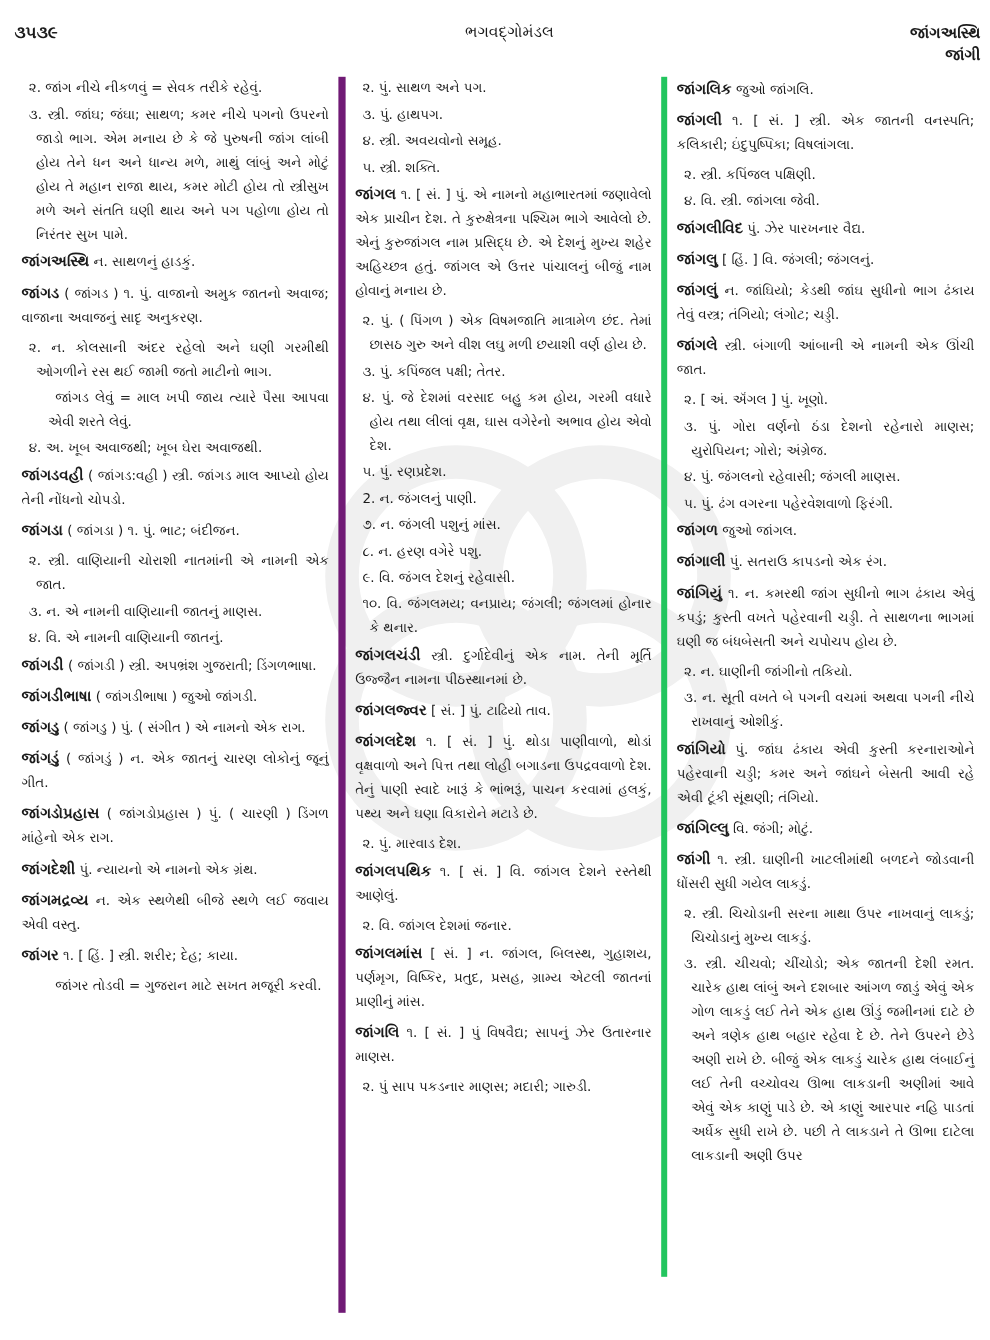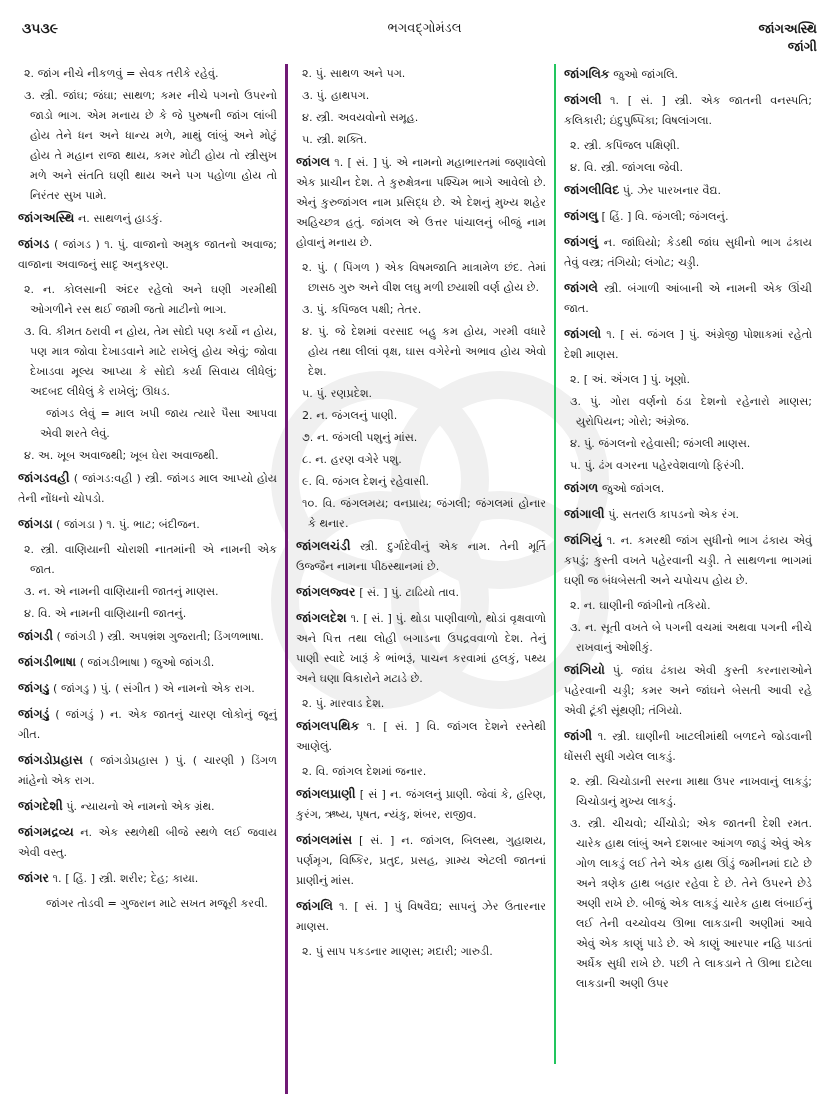--- a/index.html
+++ b/index.html
@@ -8,40 +8,40 @@
     font-family: "DejaVu Sans", sans-serif; color: #1a1a1a;
   }
   .watermark {
     position: absolute; left: 230px; top: 330px; width: 420px; height: 420px;
     pointer-events: none; z-index: 0;
   }
   .header {
     position: absolute; top: 0; left: 0; width: 825px; height: 62px; z-index: 1;
   }
   .page-num {
-    position: absolute; left: 22px; top: 20px; font-size: 14px; font-weight: bold;
+    position: absolute; left: 12px; top: 20px; font-size: 14px; font-weight: bold;
   }
   .book-title {
     position: absolute; left: 0; width: 825px; top: 20px; text-align: center;
     font-size: 13px; font-weight: normal; margin-left: 12px;
   }
   .guide {
     position: absolute; right: 8px; top: 20px; text-align: right;
     font-size: 13px; font-weight: bold; line-height: 18px;
   }
   .columns {
     position: absolute; top: 64px; left: 8px; width: 812px; height: 1040px;
     display: flex; z-index: 1;
   }
   .col {
     box-sizing: border-box; padding: 0 8px; font-size: 11.2px; line-height: 20px;
     text-align: justify; overflow: hidden;
   }
-  .col-1 { width: 280px; border-right: 3px solid #701a75; padding-left: 10px; height: 1030px; }
-  .col-2 { width: 268px; border-right: 2px solid #22c55e; height: 1000px; }
+  .col-1 { width: 280px; border-right: 6px solid #701a75; padding-left: 10px; height: 1030px; }
+  .col-2 { width: 268px; border-right: 5px solid #22c55e; height: 1000px; }
   .col-3 { width: 264px; }
   .entry { margin: 0 0 5px 0; text-indent: 0; }
   .hw { font-weight: bold; font-size: 12.5px; }
   .sense { margin: 0 0 2px 0; padding-left: 12px; text-indent: -6px; }
   .idiom { padding-left: 22px; text-indent: 6px; margin: 0 0 2px 0; }
 </style>
 </head>
 <body>
 
 <svg class="watermark" viewBox="0 0 420 420">
@@ -62,21 +62,20 @@
   </div>
 </div>
 
 <div class="columns">
   <div class="col col-1">
       <p class="sense">૨. જાંગ નીચે નીકળવું = સેવક તરીકે રહેવું.</p>
       <p class="sense">૩. સ્ત્રી. જાંઘ; જંઘા; સાથળ; કમર નીચે પગનો ઉપરનો જાડો ભાગ. એમ મનાય છે કે જે પુરુષની જાંગ લાંબી હોય તેને ધન અને ધાન્ય મળે, માથું લાંબું અને મોટું હોય તે મહાન રાજા થાય, કમર મોટી હોય તો સ્ત્રીસુખ મળે અને સંતતિ ઘણી થાય અને પગ પહોળા હોય તો નિરંતર સુખ પામે.</p>
       <p class="entry"><span class="hw">જાંગઅસ્થિ</span><span> ન. સાથળનું હાડકું.</span></p>
       <p class="entry"><span class="hw">જાંગડ</span><span> ( જાંગડ ) ૧. પું. વાજાનો અમુક જાતનો અવાજ; વાજાના અવાજનું સાદૃ અનુકરણ.</span></p>
       <p class="sense">૨. ન. કોલસાની અંદર રહેલો અને ઘણી ગરમીથી ઓગળીને રસ થઈ જામી જતો માટીનો ભાગ.</p>
-      <p class="sense">૩. વિ. કીમત ઠરાવી ન હોય, તેમ સોદો પણ કર્યો ન હોય, પણ માત્ર જોવા દેખાડવાને માટે રાખેલું હોય એવું; જોવા દેખાડવા મૂલ્ય આપ્યા કે સોદો કર્યા સિવાય લીધેલું; અદબદ લીધેલું કે રાખેલું; ઊધડ.</p>
       <p class="idiom">જાંગડ લેવું = માલ ખપી જાય ત્યારે પૈસા આપવા એવી શરતે લેવું.</p>
       <p class="sense">૪. અ. ખૂબ અવાજથી; ખૂબ ઘેરા અવાજથી.</p>
       <p class="entry"><span class="hw">જાંગડવહી</span><span> ( જાંગડ:વહી ) સ્ત્રી. જાંગડ માલ આપ્યો હોય તેની નોંધનો ચોપડો.</span></p>
       <p class="entry"><span class="hw">જાંગડા</span><span> ( જાંગડા ) ૧. પું. ભાટ; બંદીજન.</span></p>
       <p class="sense">૨. સ્ત્રી. વાણિયાની ચોરાશી નાતમાંની એ નામની એક જાત.</p>
       <p class="sense">૩. ન. એ નામની વાણિયાની જાતનું માણસ.</p>
       <p class="sense">૪. વિ. એ નામની વાણિયાની જાતનું.</p>
       <p class="entry"><span class="hw">જાંગડી</span><span> ( જાંગડી ) સ્ત્રી. અપભ્રંશ ગુજરાતી; ડિંગળભાષા.</span></p>
       <p class="entry"><span class="hw">જાંગડીભાષા</span><span> ( જાંગડીભાષા ) જુઓ જાંગડી.</span></p>
       <p class="entry"><span class="hw">જાંગડુ</span><span> ( જાંગડુ ) પું. ( સંગીત ) એ નામનો એક રાગ.</span></p>
@@ -101,42 +100,41 @@
       <p class="sense">૭. ન. જંગલી પશુનું માંસ.</p>
       <p class="sense">૮. ન. હરણ વગેરે પશુ.</p>
       <p class="sense">૯. વિ. જંગલ દેશનું રહેવાસી.</p>
       <p class="sense">૧૦. વિ. જંગલમય; વનપ્રાય; જંગલી; જંગલમાં હોનાર કે થનાર.</p>
       <p class="entry"><span class="hw">જાંગલચંડી</span><span> સ્ત્રી. દુર્ગાદેવીનું એક નામ. તેની મૂર્તિ ઉજ્જૈન નામના પીઠસ્થાનમાં છે.</span></p>
       <p class="entry"><span class="hw">જાંગલજ્વર</span><span> [ સં. ] પું. ટાઢિયો તાવ.</span></p>
       <p class="entry"><span class="hw">જાંગલદેશ</span><span> ૧. [ સં. ] પું. થોડા પાણીવાળો, થોડાં વૃક્ષવાળો અને પિત્ત તથા લોહી બગાડના ઉપદ્રવવાળો દેશ. તેનું પાણી સ્વાદે ખારૂં કે ભાંભરૂં, પાચન કરવામાં હલકું, પથ્ય અને ઘણા વિકારોને મટાડે છે.</span></p>
       <p class="sense">૨. પું. મારવાડ દેશ.</p>
       <p class="entry"><span class="hw">જાંગલપથિક</span><span> ૧. [ સં. ] વિ. જાંગલ દેશને રસ્તેથી આણેલું.</span></p>
       <p class="sense">૨. વિ. જાંગલ દેશમાં જનાર.</p>
-      <p class="entry"><span class="hw">જાંગલપ્રાણી</span><span> [ સં ] ન. જંગલનું પ્રાણી. જેવાં કે, હરિણ, કુરંગ, ઋષ્ય, પૃષત, ન્યંકુ, શંબર, રાજીવ.</span></p>
       <p class="entry"><span class="hw">જાંગલમાંસ</span><span> [ સં. ] ન. જાંગલ, બિલસ્થ, ગુહાશય, પર્ણમૃગ, વિષ્કિર, પ્રતુદ, પ્રસહ, ગ્રામ્ય એટલી જાતનાં પ્રાણીનું માંસ.</span></p>
       <p class="entry"><span class="hw">જાંગલિ</span><span> ૧. [ સં. ] પું વિષવૈદ્ય; સાપનું ઝેર ઉતારનાર માણસ.</span></p>
       <p class="sense">૨. પું સાપ પકડનાર માણસ; મદારી; ગારુડી.</p>
     </div>
   <div class="col col-3">
       <p class="entry"><span class="hw">જાંગલિક</span><span> જુઓ જાંગલિ.</span></p>
       <p class="entry"><span class="hw">જાંગલી</span><span> ૧. [ સં. ] સ્ત્રી. એક જાતની વનસ્પતિ; કલિકારી; ઇંદુપુષ્પિકા; વિષલાંગલા.</span></p>
       <p class="sense">૨. સ્ત્રી. કપિંજલ પક્ષિણી.</p>
       <p class="sense">૪. વિ. સ્ત્રી. જાંગલા જેવી.</p>
       <p class="entry"><span class="hw">જાંગલીવિદ</span><span> પું. ઝેર પારખનાર વૈદ્ય.</span></p>
       <p class="entry"><span class="hw">જાંગલુ</span><span> [ હિં. ] વિ. જંગલી; જંગલનું.</span></p>
       <p class="entry"><span class="hw">જાંગલું</span><span> ન. જાંઘિયો; કેડથી જાંઘ સુધીનો ભાગ ઢંકાય તેવું વસ્ત્ર; તંગિયો; લંગોટ; ચડ્ડી.</span></p>
       <p class="entry"><span class="hw">જાંગલે</span><span> સ્ત્રી. બંગાળી આંબાની એ નામની એક ઊંચી જાત.</span></p>
-      <p class="entry"><span class="hw">જાંગલો</span><span> ૧. [ સં. જંગલ ] પું. અંગ્રેજી પોશાકમાં રહેતો દેશી માણસ.</span></p>
       <p class="sense">૨. [ અં. ઍંગલ ] પું. ખૂણો.</p>
       <p class="sense">૩. પું. ગોરા વર્ણનો ઠંડા દેશનો રહેનારો માણસ; યુરોપિયન; ગોરો; અંગ્રેજ.</p>
       <p class="sense">૪. પું. જંગલનો રહેવાસી; જંગલી માણસ.</p>
       <p class="sense">૫. પું. ઢંગ વગરના પહેરવેશવાળો ફિરંગી.</p>
       <p class="entry"><span class="hw">જાંગળ</span><span> જુઓ જાંગલ.</span></p>
       <p class="entry"><span class="hw">જાંગાલી</span><span> પું. સતરાઉ કાપડનો એક રંગ.</span></p>
       <p class="entry"><span class="hw">જાંગિયું</span><span> ૧. ન. કમરથી જાંગ સુધીનો ભાગ ઢંકાય એવું કપડું; કુસ્તી વખતે પહેરવાની ચડ્ડી. તે સાથળના ભાગમાં ઘણી જ બંધબેસતી અને ચપોચપ હોય છે.</span></p>
       <p class="sense">૨. ન. ઘાણીની જાંગીનો તકિયો.</p>
       <p class="sense">૩. ન. સૂતી વખતે બે પગની વચમાં અથવા પગની નીચે રાખવાનું ઓશીકું.</p>
       <p class="entry"><span class="hw">જાંગિયો</span><span> પું. જાંઘ ઢંકાય એવી કુસ્તી કરનારાઓને પહેરવાની ચડ્ડી; કમર અને જાંઘને બેસતી આવી રહે એવી ટૂંકી સૂંથણી; તંગિયો.</span></p>
+      <p class="entry"><span class="hw">જાંગિલ્લુ</span><span> વિ. જંગી; મોટું.</span></p>
       <p class="entry"><span class="hw">જાંગી</span><span> ૧. સ્ત્રી. ઘાણીની ખાટલીમાંથી બળદને જોડવાની ધોંસરી સુધી ગયેલ લાકડું.</span></p>
       <p class="sense">૨. સ્ત્રી. ચિચોડાની સરના માથા ઉપર નાખવાનું લાકડું; ચિચોડાનું મુખ્ય લાકડું.</p>
       <p class="sense">૩. સ્ત્રી. ચીચવો; ચીંચોડો; એક જાતની દેશી રમત. ચારેક હાથ લાંબું અને દશબાર આંગળ જાડું એવું એક ગોળ લાકડું લઈ તેને એક હાથ ઊંડું જમીનમાં દાટે છે અને ત્રણેક હાથ બહાર રહેવા દે છે. તેને ઉપરને છેડે અણી રાખે છે. બીજું એક લાકડું ચારેક હાથ લંબાઈનું લઈ તેની વચ્ચોવચ ઊભા લાકડાની અણીમાં આવે એવું એક કાણું પાડે છે. એ કાણું આરપાર નહિ પાડતાં અર્ધેક સુધી રાખે છે. પછી તે લાકડાને તે ઊભા દાટેલા લાકડાની અણી ઉપર</p>
     </div>
 </div>
 
 </body></html>

